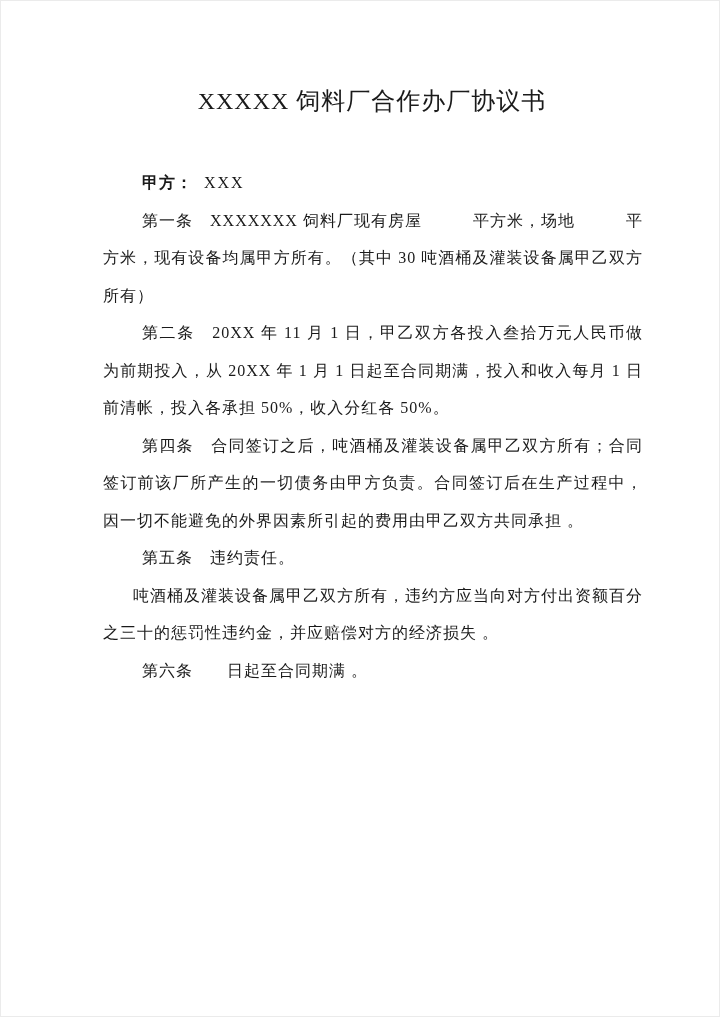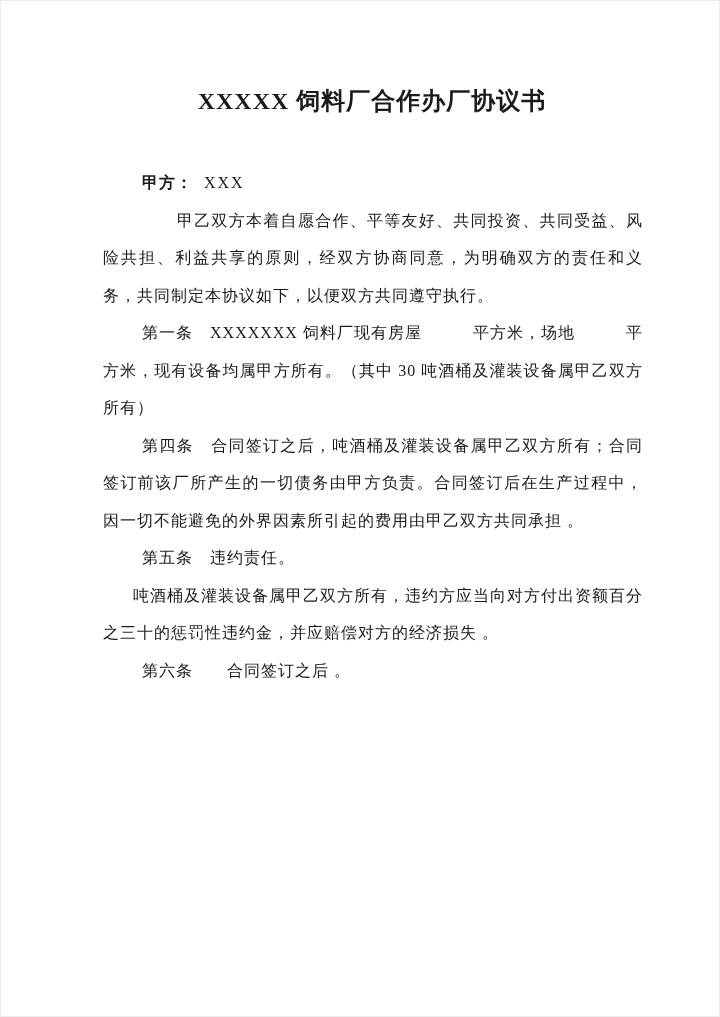--- a/index.html
+++ b/index.html
@@ -15,21 +15,21 @@
     box-sizing: border-box;
     overflow: hidden;
     box-shadow: inset 0 0 0 1px #ebebeb;
     font-family: "Liberation Serif", "DejaVu Serif", serif;
     color: #1a1a1a;
   }
   .doc-title {
     margin: 86px 0 0 0;
     font-size: 24px;
     line-height: 30px;
-    font-weight: 700;
+    font-weight: 400;
     text-align: center;
     letter-spacing: 1px;
     padding-left: 24px;
   }
   .doc-body {
     margin: 48px 77px 0 103px;
     font-family: Liberation Serif, serif;
   }
   .doc-body p {
     margin: 0;
@@ -51,28 +51,28 @@
 
 <div class="page">
 
   <h1 class="doc-title">XXXXX 饲料厂合作办厂协议书</h1>
 
   <div class="doc-body">
 
     <p class="party-line"><span class="party-label">甲方：</span><span class="party-value">XXX</span></p>
 
 
-    <p class="indent-intro">甲乙双方本着自愿合作、平等友好、共同投资、共同受益、风险共担、利益共享的原则，经双方协商同意，为明确双方的责任和义务，共同制定本协议如下，以便双方共同遵守执行。</p>
 
     <p class="indent-article">第一条　XXXXXXX 饲料厂现有房屋　　　平方米，场地　　　平方米，现有设备均属甲方所有。（其中 30 吨酒桶及灌装设备属甲乙双方所有）</p>
 
+    <p class="indent-article">第二条　20XX 年 11 月 1 日，甲乙双方各投入叁拾万元人民币做为前期投入，从 20XX 年 1 月 1 日起至合同期满，投入和收入每月 1 日前清帐，投入各承担 50%，收入分红各 50%。</p>
 
 
     <p class="indent-article">第四条　合同签订之后，吨酒桶及灌装设备属甲乙双方所有；合同签订前该厂所产生的一切债务由甲方负责。合同签订后在生产过程中，因一切不能避免的外界因素所引起的费用由甲乙双方共同承担 。</p>
 
     <p class="indent-article">第五条　违约责任。</p>
 
     <p class="indent-small">吨酒桶及灌装设备属甲乙双方所有，违约方应当向对方付出资额百分之三十的惩罚性违约金，并应赔偿对方的经济损失 。</p>
 
-    <p class="indent-article">第六条　　合同签订之后 。</p>
+    <p class="indent-article">第六条　　日起至合同期满 。</p>
 
   </div>
 </div>
 
 </body></html>

